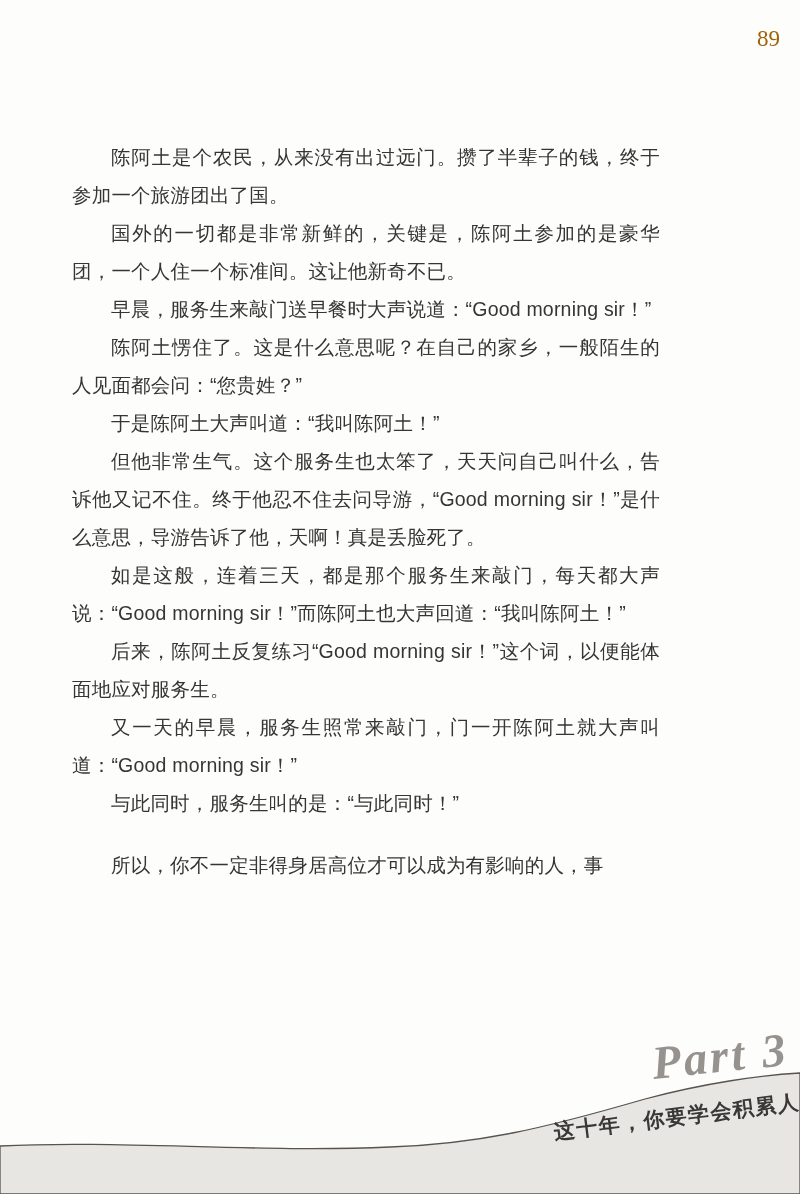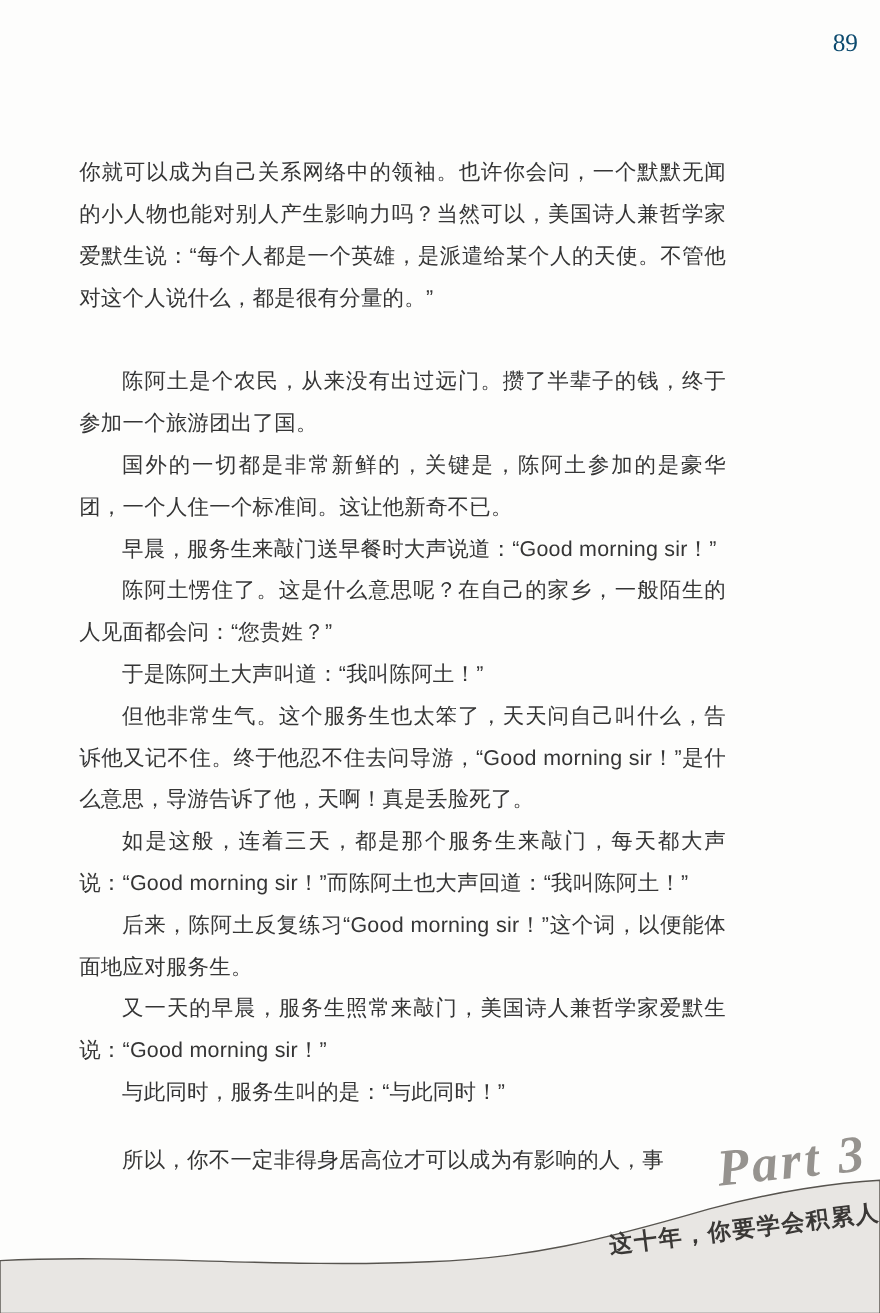--- a/index.html
+++ b/index.html
@@ -8,21 +8,21 @@
     width:800px; height:1194px;
     background:#fdfdfc;
     overflow:hidden;
     font-family:"Liberation Sans", sans-serif;
   }
   .page-number {
     position:absolute;
     top:26px; right:20px;
     font-family:"Liberation Serif", serif;
     font-size:23px;
-    color:#0c4a6e;
+    color:#a16207;
   }
   .body-text {
     position:absolute;
     left:72px; top:138px;
     width:588px;
     font-size:19.5px;
     line-height:38px;
     letter-spacing:0.2px;
     color:#353535;
     text-align:justify;
@@ -63,30 +63,29 @@
   }
 </style>
 </head>
 <body>
 
 <div class="page">
 
   <div class="page-number">89</div>
 
   <div class="body-text">
-    <p class="p-intro">你就可以成为自己关系网络中的领袖。也许你会问，一个默默无闻的小人物也能对别人产生影响力吗？当然可以，美国诗人兼哲学家爱默生说：“每个人都是一个英雄，是派遣给某个人的天使。不管他对这个人说什么，都是很有分量的。”</p>
     <p>陈阿土是个农民，从来没有出过远门。攒了半辈子的钱，终于参加一个旅游团出了国。</p>
     <p>国外的一切都是非常新鲜的，关键是，陈阿土参加的是豪华团，一个人住一个标准间。这让他新奇不已。</p>
     <p>早晨，服务生来敲门送早餐时大声说道：“Good morning sir！”</p>
     <p>陈阿土愣住了。这是什么意思呢？在自己的家乡，一般陌生的人见面都会问：“您贵姓？”</p>
     <p>于是陈阿土大声叫道：“我叫陈阿土！”</p>
     <p>但他非常生气。这个服务生也太笨了，天天问自己叫什么，告诉他又记不住。终于他忍不住去问导游，“Good morning sir！”是什么意思，导游告诉了他，天啊！真是丢脸死了。</p>
     <p>如是这般，连着三天，都是那个服务生来敲门，每天都大声说：“Good morning sir！”而陈阿土也大声回道：“我叫陈阿土！”</p>
     <p>后来，陈阿土反复练习“Good morning sir！”这个词，以便能体面地应对服务生。</p>
-    <p>又一天的早晨，服务生照常来敲门，美国诗人兼哲学家爱默生说：“Good morning sir！”</p>
+    <p>又一天的早晨，服务生照常来敲门，门一开陈阿土就大声叫道：“Good morning sir！”</p>
     <p>与此同时，服务生叫的是：“与此同时！”</p>
     <p class="p-final">所以，你不一定非得身居高位才可以成为有影响的人，事</p>
   </div>
 
   <svg class="footer-curve" viewBox="0 0 800 130" preserveAspectRatio="none">
     <path d="M 0,82 C 120,76 260,89 390,83 C 480,80 545,64 645,35 C 705,19 762,11 800,9 L 800,130 L 0,130 Z" fill="#e8e6e3" stroke="#57544f" stroke-width="1.3"></path>
   </svg>
 
   <div class="part-label">Part 3</div>
 

